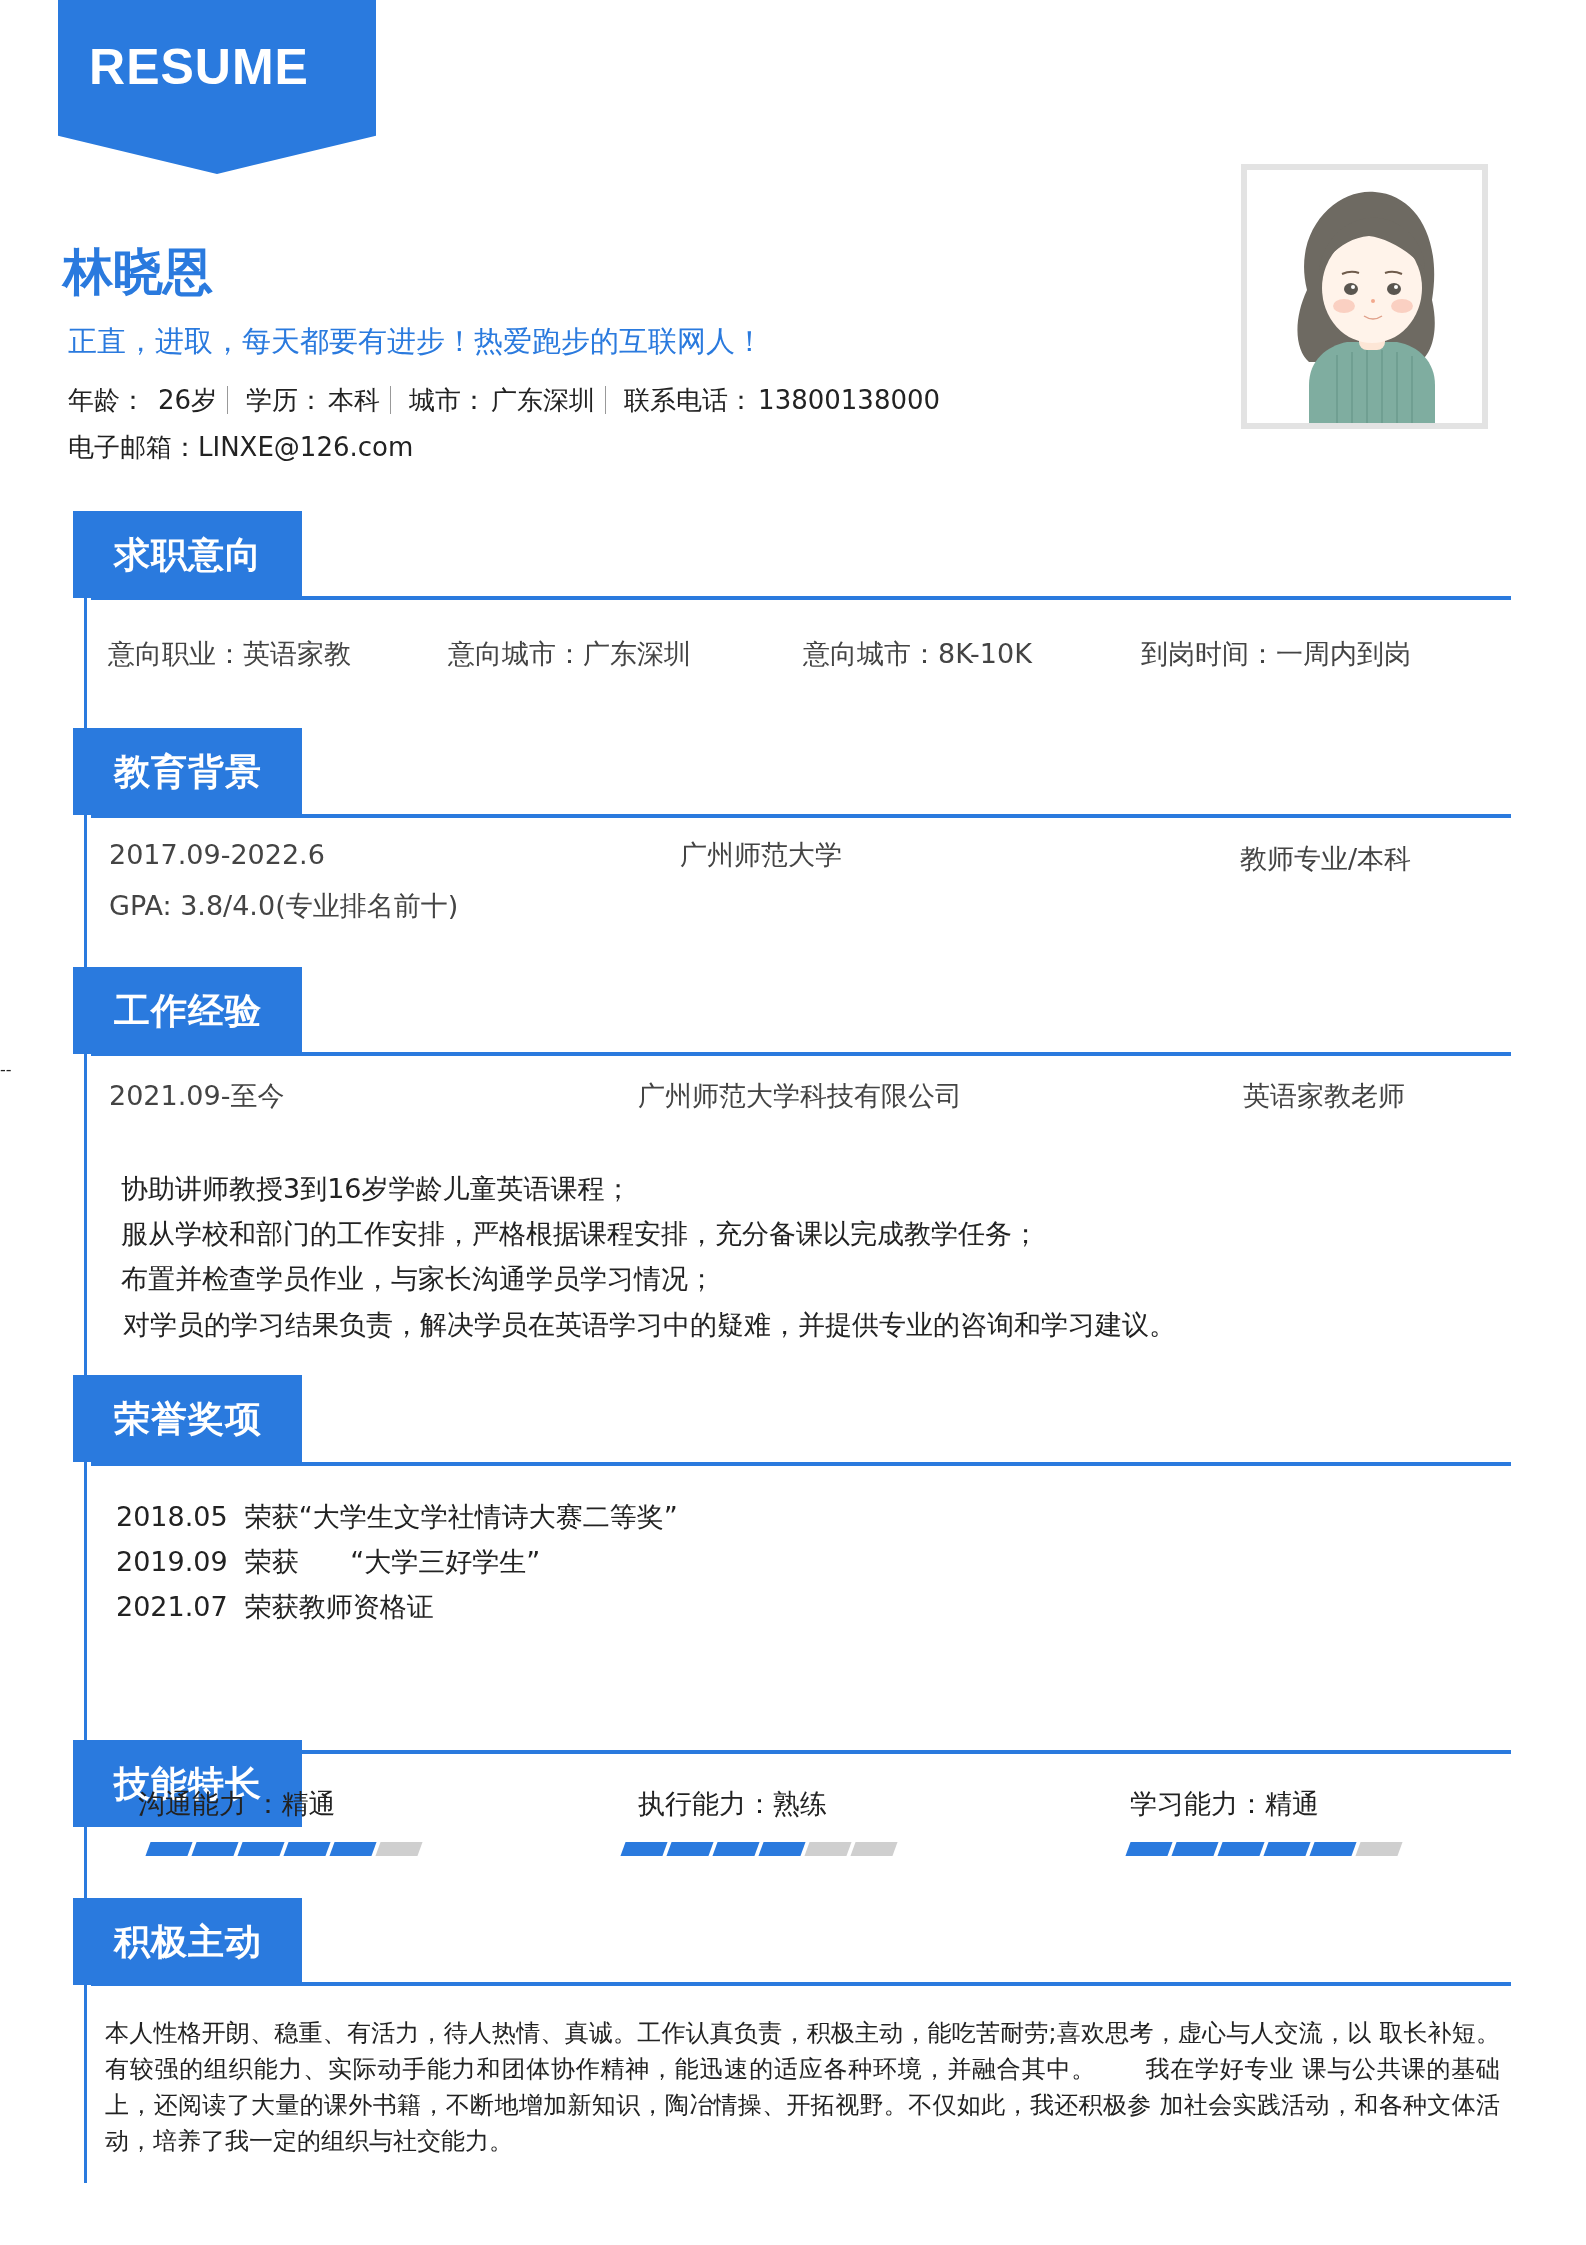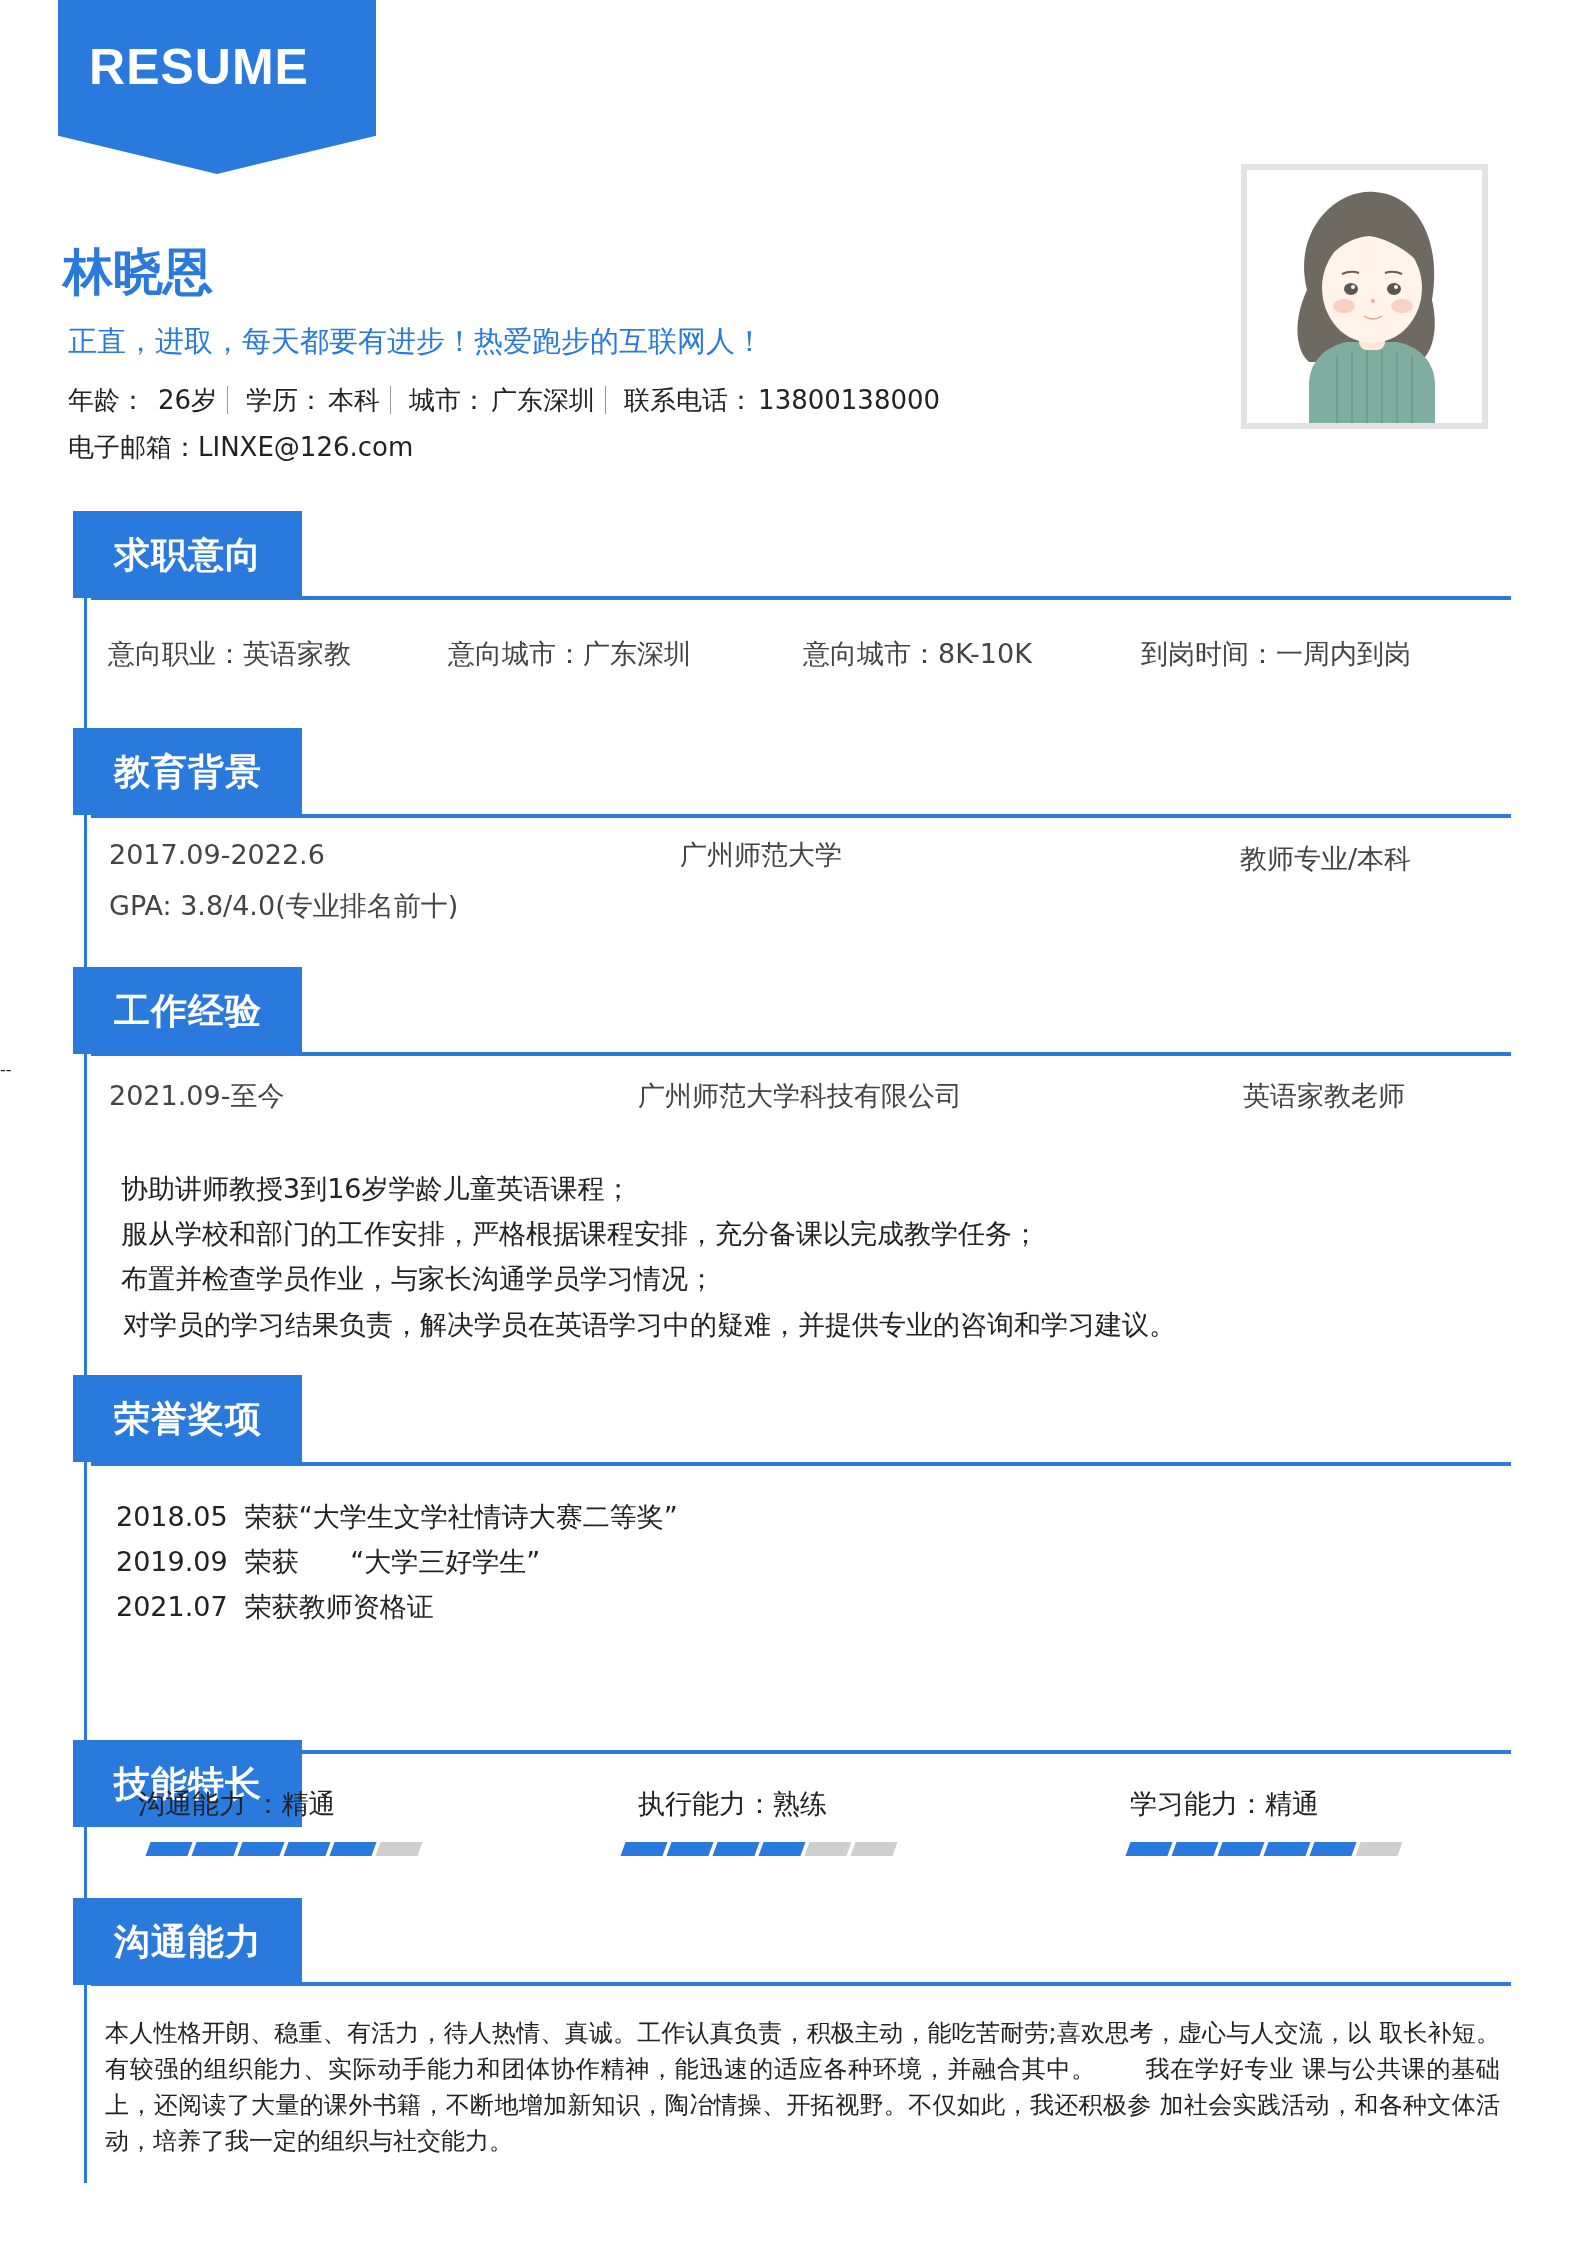--- a/index.html
+++ b/index.html
@@ -190,16 +190,16 @@
 <div class="bar" style="left:1128px; top:1842px">
   <span class="seg"></span>
   <span class="seg"></span>
   <span class="seg"></span>
   <span class="seg"></span>
   <span class="seg"></span>
   <span class="seg off"></span>
 </div>
 
 <div class="sec-head" style="top:1898px">
-  <div class="sec-title abs">沟通能力</div>
+  <div class="sec-title abs">积极主动</div>
 </div>
 <div class="sec-line" style="top:1982px"></div>
 <div class="eval">本人性格开朗、稳重、有活力，待人热情、真诚。工作认真负责，积极主动，能吃苦耐劳;喜欢思考，虚心与人交流，以 取长补短。有较强的组织能力、实际动手能力和团体协作精神，能迅速的适应各种环境，并融合其中。　　我在学好专业 课与公共课的基础上，还阅读了大量的课外书籍，不断地增加新知识，陶冶情操、开拓视野。不仅如此，我还积极参 加社会实践活动，和各种文体活动，培养了我一定的组织与社交能力。</div>
 
 </body></html>

